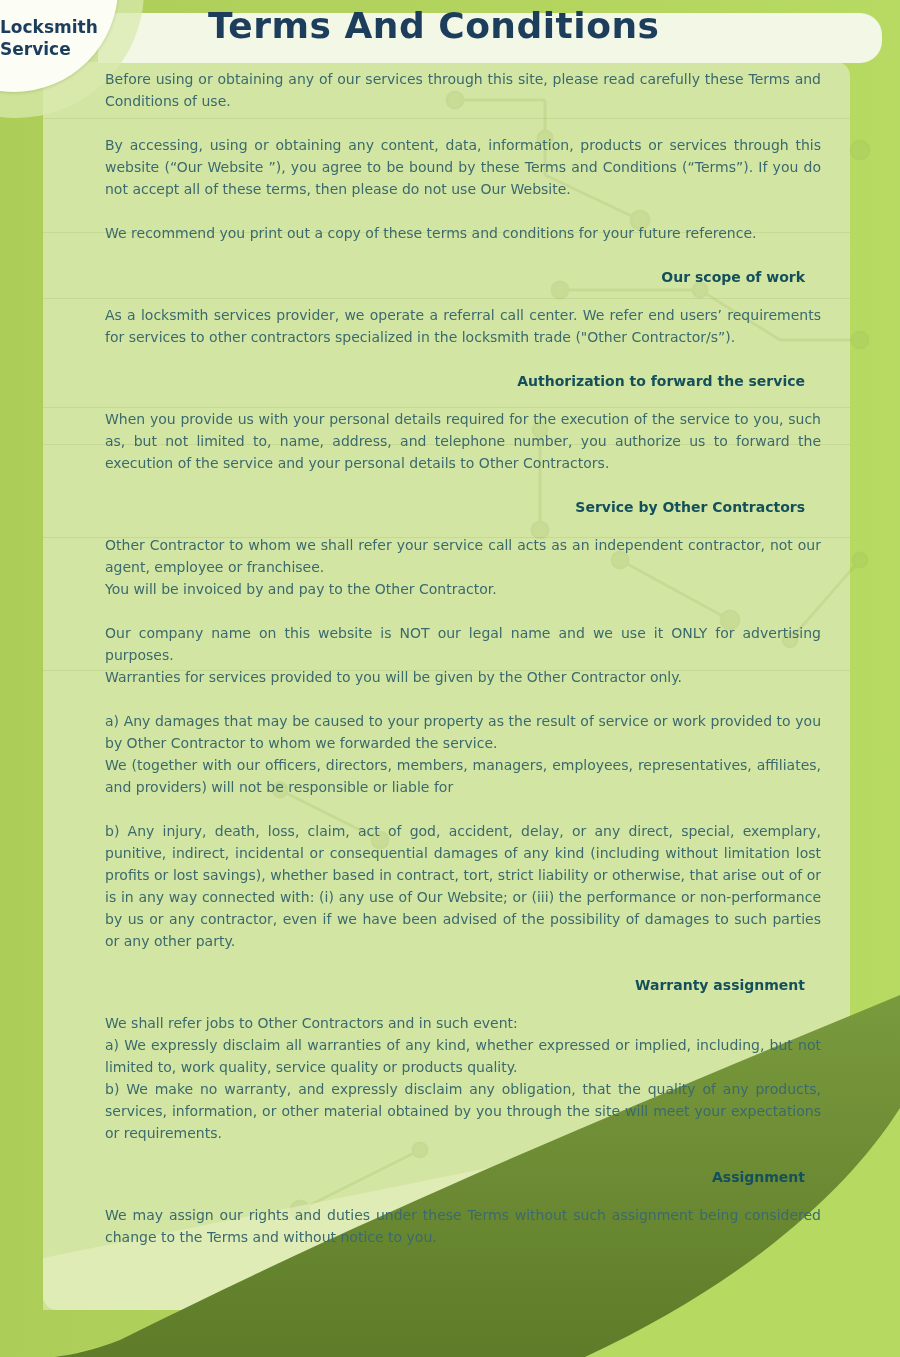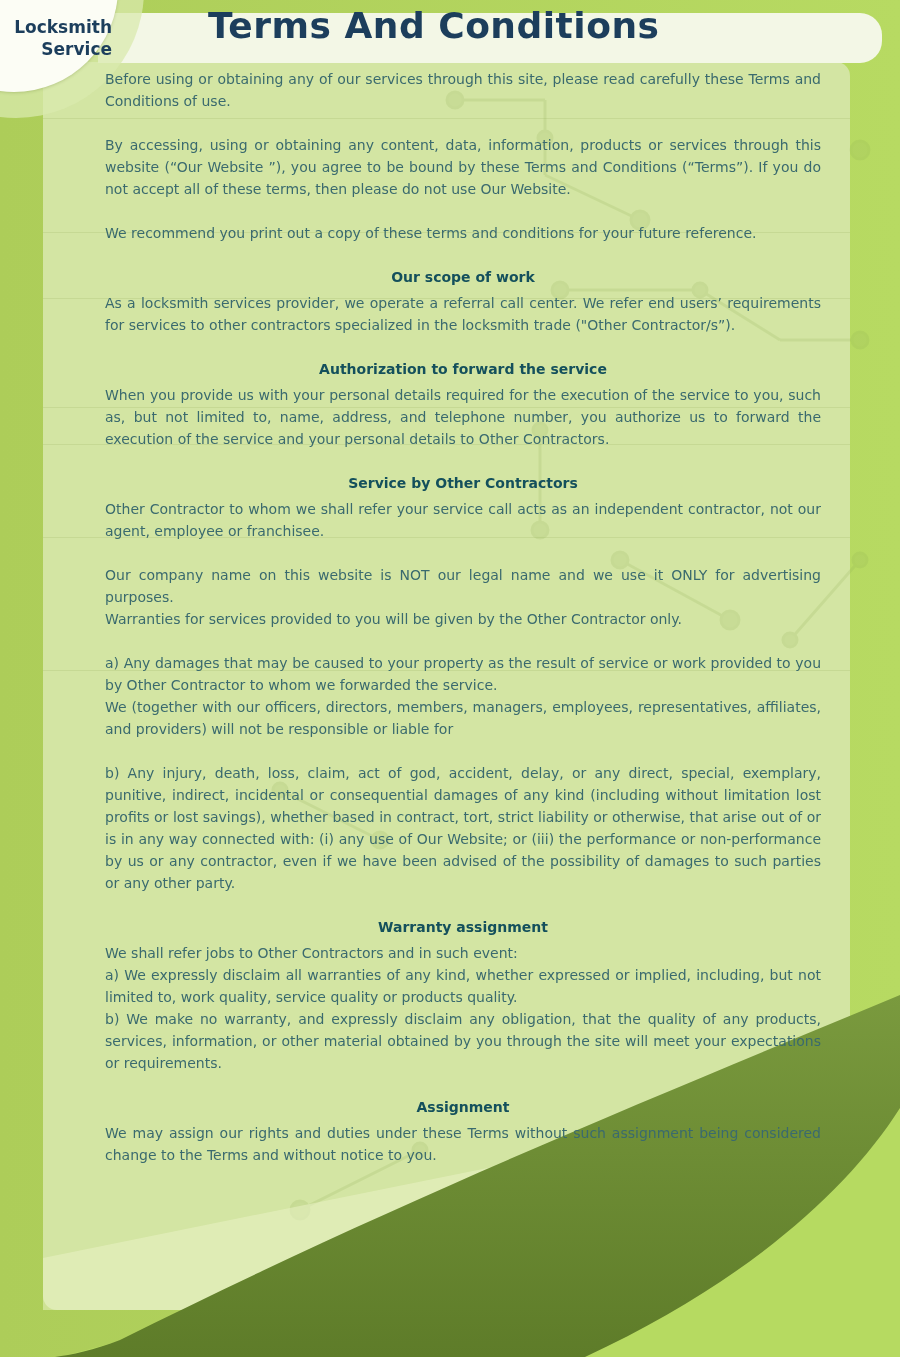--- a/index.html
+++ b/index.html
@@ -59,21 +59,21 @@
     background: var(--circle_white);
     z-index: 5;
     box-shadow: 0 1px 3px rgba(90,110,40,0.25);
   }
   .logo-text {
     position: absolute;
     left: 0;
     top: 16px;
     width: 112px;
     z-index: 6;
-    text-align: right;
+    text-align: left;
     font-weight: bold;
     font-size: 17px;
     line-height: 22px;
     color: var(--title_navy);
   }
 
   
   .content-panel {
     position: absolute;
     left: 43px;
@@ -110,24 +110,24 @@
     z-index: 7;
     color: var(--body_teal);
     font-size: 14px;
     line-height: 22px;
     text-align: justify;
   }
   .doc-paragraph {
     margin: 0;
   }
   .doc-heading {
-    margin: 4px;
+    margin: 16px;
     font-weight: bold;
     color: var(--heading_teal);
-    text-align: center;
+    text-align: right;
   }
   .gap {
     margin-top: 22px;
   }
 </style>
 </head>
 <body>
 
 <div class="content-panel">
   <div class="panel-line" style="top:56px"></div>
@@ -205,20 +205,21 @@
 <div class="doc">
     <div class="doc-paragraph">Before using or obtaining any of our services through this site, please read carefully these Terms and Conditions of use.</div>
     <div class="doc-paragraph gap">By accessing, using or obtaining any content, data, information, products or services through this website (“Our Website ”), you agree to be bound by these Terms and Conditions (“Terms”). If you do not accept all of these terms, then please do not use Our Website.</div>
     <div class="doc-paragraph gap">We recommend you print out a copy of these terms and conditions for your future reference.</div>
     <div class="doc-heading gap">Our scope of work</div>
     <div class="doc-paragraph">As a locksmith services provider, we operate a referral call center. We refer end users’ requirements for services to other contractors specialized in the locksmith trade ("Other Contractor/s”).</div>
     <div class="doc-heading gap">Authorization to forward the service</div>
     <div class="doc-paragraph">When you provide us with your personal details required for the execution of the service to you, such as, but not limited to, name, address, and telephone number, you authorize us to forward the execution of the service and your personal details to Other Contractors.</div>
     <div class="doc-heading gap">Service by Other Contractors</div>
     <div class="doc-paragraph">Other Contractor to whom we shall refer your service call acts as an independent contractor, not our agent, employee or franchisee.</div>
+    <div class="doc-paragraph">You will be invoiced by and pay to the Other Contractor.</div>
     <div class="doc-paragraph gap">Our company name on this website is NOT our legal name and we use it ONLY for advertising purposes.</div>
     <div class="doc-paragraph">Warranties for services provided to you will be given by the Other Contractor only.</div>
     <div class="doc-paragraph gap">a) Any damages that may be caused to your property as the result of service or work provided to you by Other Contractor to whom we forwarded the service.</div>
     <div class="doc-paragraph">We (together with our officers, directors, members, managers, employees, representatives, affiliates, and providers) will not be responsible or liable for</div>
     <div class="doc-paragraph gap">b) Any injury, death, loss, claim, act of god, accident, delay, or any direct, special, exemplary, punitive, indirect, incidental or consequential damages of any kind (including without limitation lost profits or lost savings), whether based in contract, tort, strict liability or otherwise, that arise out of or is in any way connected with: (i) any use of Our Website; or (iii) the performance or non-performance by us or any contractor, even if we have been advised of the possibility of damages to such parties or any other party.</div>
     <div class="doc-heading gap">Warranty assignment</div>
     <div class="doc-paragraph">We shall refer jobs to Other Contractors and in such event:</div>
     <div class="doc-paragraph">a) We expressly disclaim all warranties of any kind, whether expressed or implied, including, but not limited to, work quality, service quality or products quality.</div>
     <div class="doc-paragraph">b) We make no warranty, and expressly disclaim any obligation, that the quality of any products, services, information, or other material obtained by you through the site will meet your expectations or requirements.</div>
     <div class="doc-heading gap">Assignment</div>

